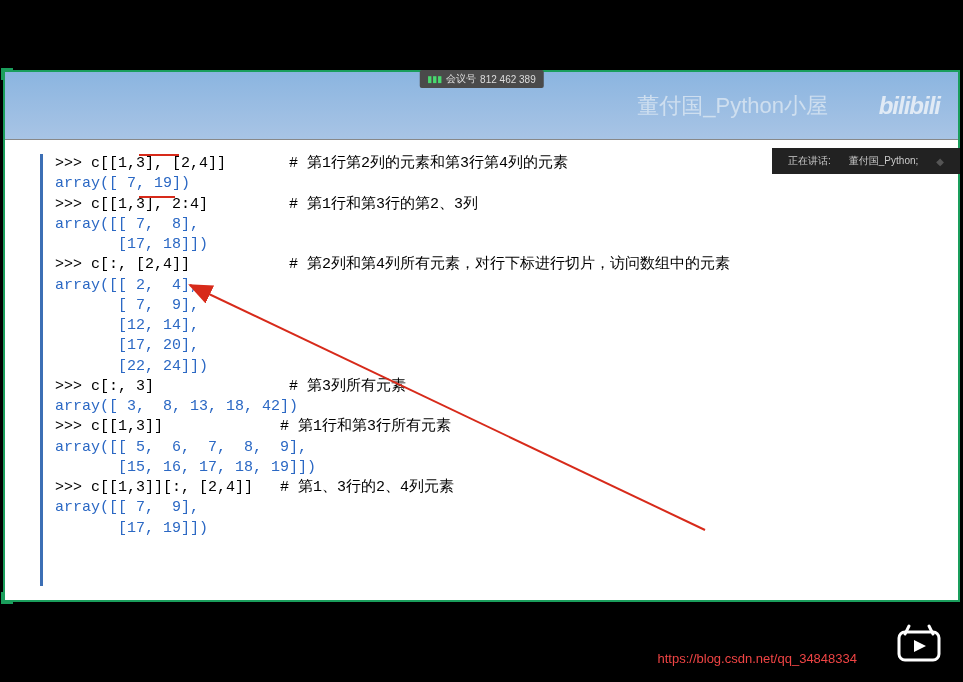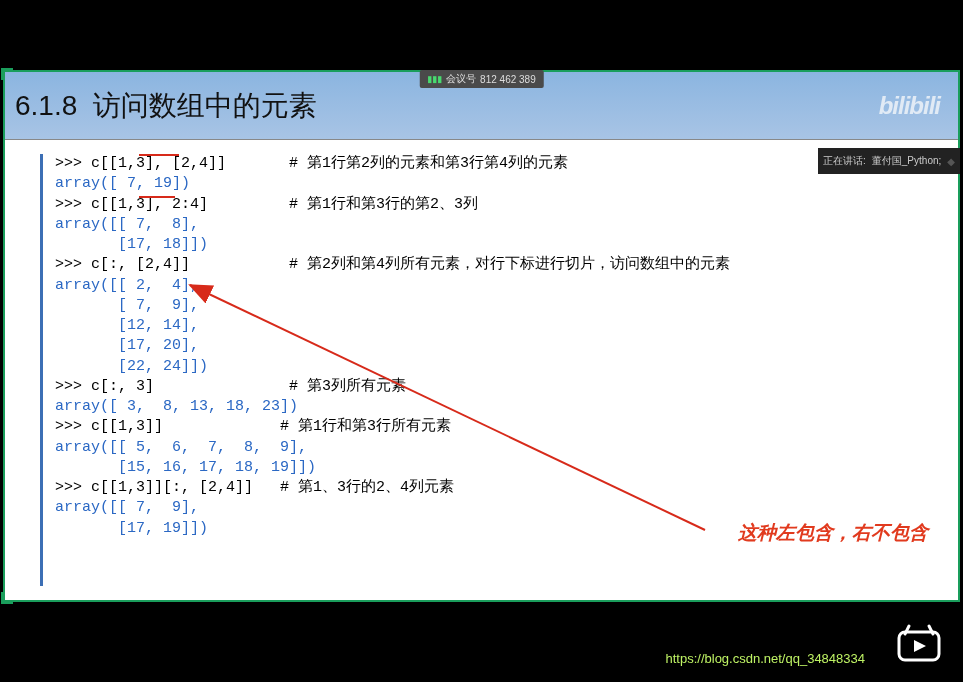--- a/index.html
+++ b/index.html
@@ -67,25 +67,25 @@
   gap: 4px;
 }
 .signal-icon { color: #48d96f; font-size: 9px; }
 .status-bar {
   position: absolute;
   top: 148px;
   right: 3px;
   background: #222;
   color: #ccc;
   font-size: 10px;
-  padding: 6px 5px;
+  padding: 6px 16px;
   z-index: 10;
   display: flex;
   align-items: center;
-  gap: 6px;
+  gap: 18px;
 }
 .content-area {
   padding: 14px 20px 14px 50px;
   position: relative;
   height: calc(100% - 68px);
 }
 .vline {
   position: absolute;
   left: 35px;
   top: 14px;
@@ -118,22 +118,22 @@
   pointer-events: none;
 }
 .red-underline {
   position: absolute;
   height: 2px;
   background: #d72a1a;
 }
 .watermark {
   position: absolute;
   bottom: 16px;
-  right: 98px;
-  color: #bef264;
+  right: 106px;
+  color: #ef4444;
   font-size: 13px;
   z-index: 20;
 }
 .play-icon {
   position: absolute;
   bottom: 8px;
   right: 20px;
   z-index: 20;
 }
 .corner-bl {
@@ -161,62 +161,59 @@
 <div class="corner-tr"></div>
 <div class="corner-bl"></div>
 
 <div class="video-frame">
   <div class="header-bar">
     <div class="meeting-badge">
       <span class="signal-icon">▮▮▮</span>
       <span>会议号</span>
       <span>812 462 389</span>
     </div>
-    <span class="section-title">
-      <span>6.1.8</span>&nbsp;&nbsp;<span>访问数组中的元素</span>
-    </span>
+    <span class="author-label">董付国_Python小屋</span>
     <span class="bilibili-logo">bilibili</span>
   </div>
 
   <div class="content-area">
     <div class="vline"></div>
 
     <div class="code-block"><span>&gt;&gt;&gt; c[[1,3], [2,4]]</span>       <span># 第1行第2列的元素和第3行第4列的元素</span>
 <span class="cb">array([ 7, 19])</span>
 <span>&gt;&gt;&gt; c[[1,3], 2:4]</span>         <span># 第1行和第3行的第2、3列</span>
 <span class="cb">array([[ 7,  8],
        [17, 18]])</span>
 <span>&gt;&gt;&gt; c[:, [2,4]]</span>           <span># 第2列和第4列所有元素，对行下标进行切片，访问数组中的元素</span>
 <span class="cb">array([[ 2,  4],
        [ 7,  9],
        [12, 14],
        [17, 20],
        [22, 24]])</span>
 <span>&gt;&gt;&gt; c[:, 3]</span>               <span># 第3列所有元素</span>
-<span class="cb">array([ 3,  8, 13, 18, 23])</span>
+<span class="cb">array([ 3,  8, 13, 18, 42])</span>
 <span>&gt;&gt;&gt; c[[1,3]]</span>             <span># 第1行和第3行所有元素</span>
 <span class="cb">array([[ 5,  6,  7,  8,  9],
        [15, 16, 17, 18, 19]])</span>
 <span>&gt;&gt;&gt; c[[1,3]][:, [2,4]]</span>   <span># 第1、3行的2、4列元素</span>
 <span class="cb">array([[ 7,  9],
        [17, 19]])</span></div>
 
     <div class="red-underline" style="top:14px; left:134px; width:40px;"></div>
     <div class="red-underline" style="top:56px; left:134px; width:36px;"></div>
 
     <svg class="arrow-svg" width="640" height="280">
       <defs>
         <marker id="ah" markerWidth="12" markerHeight="10" refX="11" refY="5" orient="auto">
           <polygon points="0 0, 12 5, 0 10" fill="#d72a1a"></polygon>
         </marker>
       </defs>
       <line x1="520" y1="250" x2="5" y2="5" stroke="#d72a1a" stroke-width="2" marker-end="url(#ah)"></line>
     </svg>
 
-    <div class="annotation">这种左包含，右不包含</div>
   </div>
 </div>
 
 <div class="status-bar">
   <span>正在讲话:</span>
   <span>董付国_Python;</span>
   <span style="color:#555;">◆</span>
 </div>
 
 <div class="watermark">https://blog.csdn.net/qq_34848334</div>

